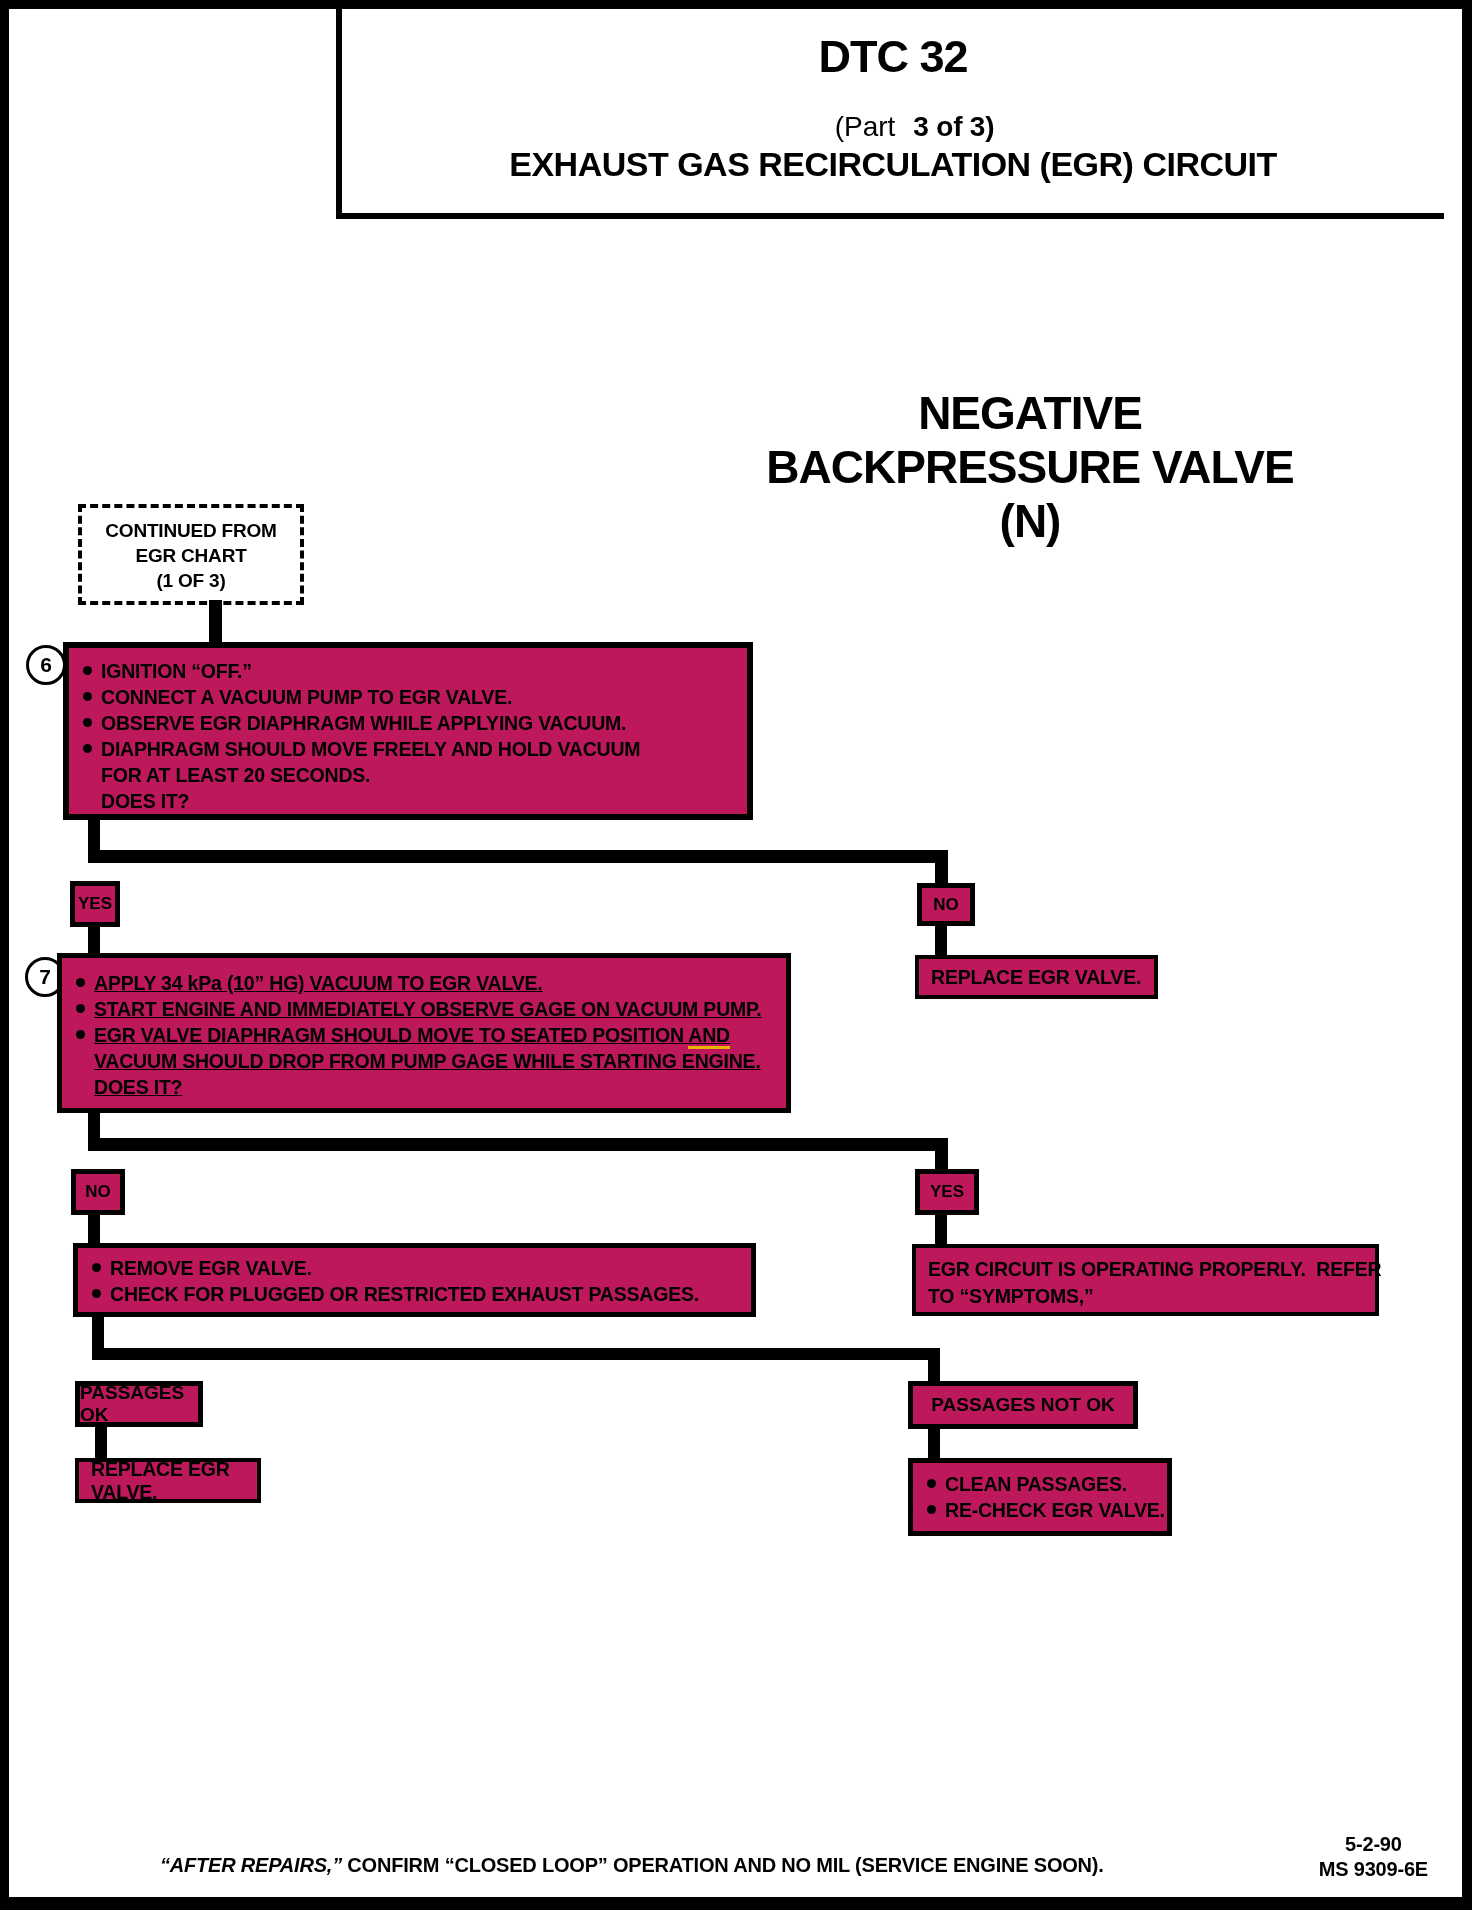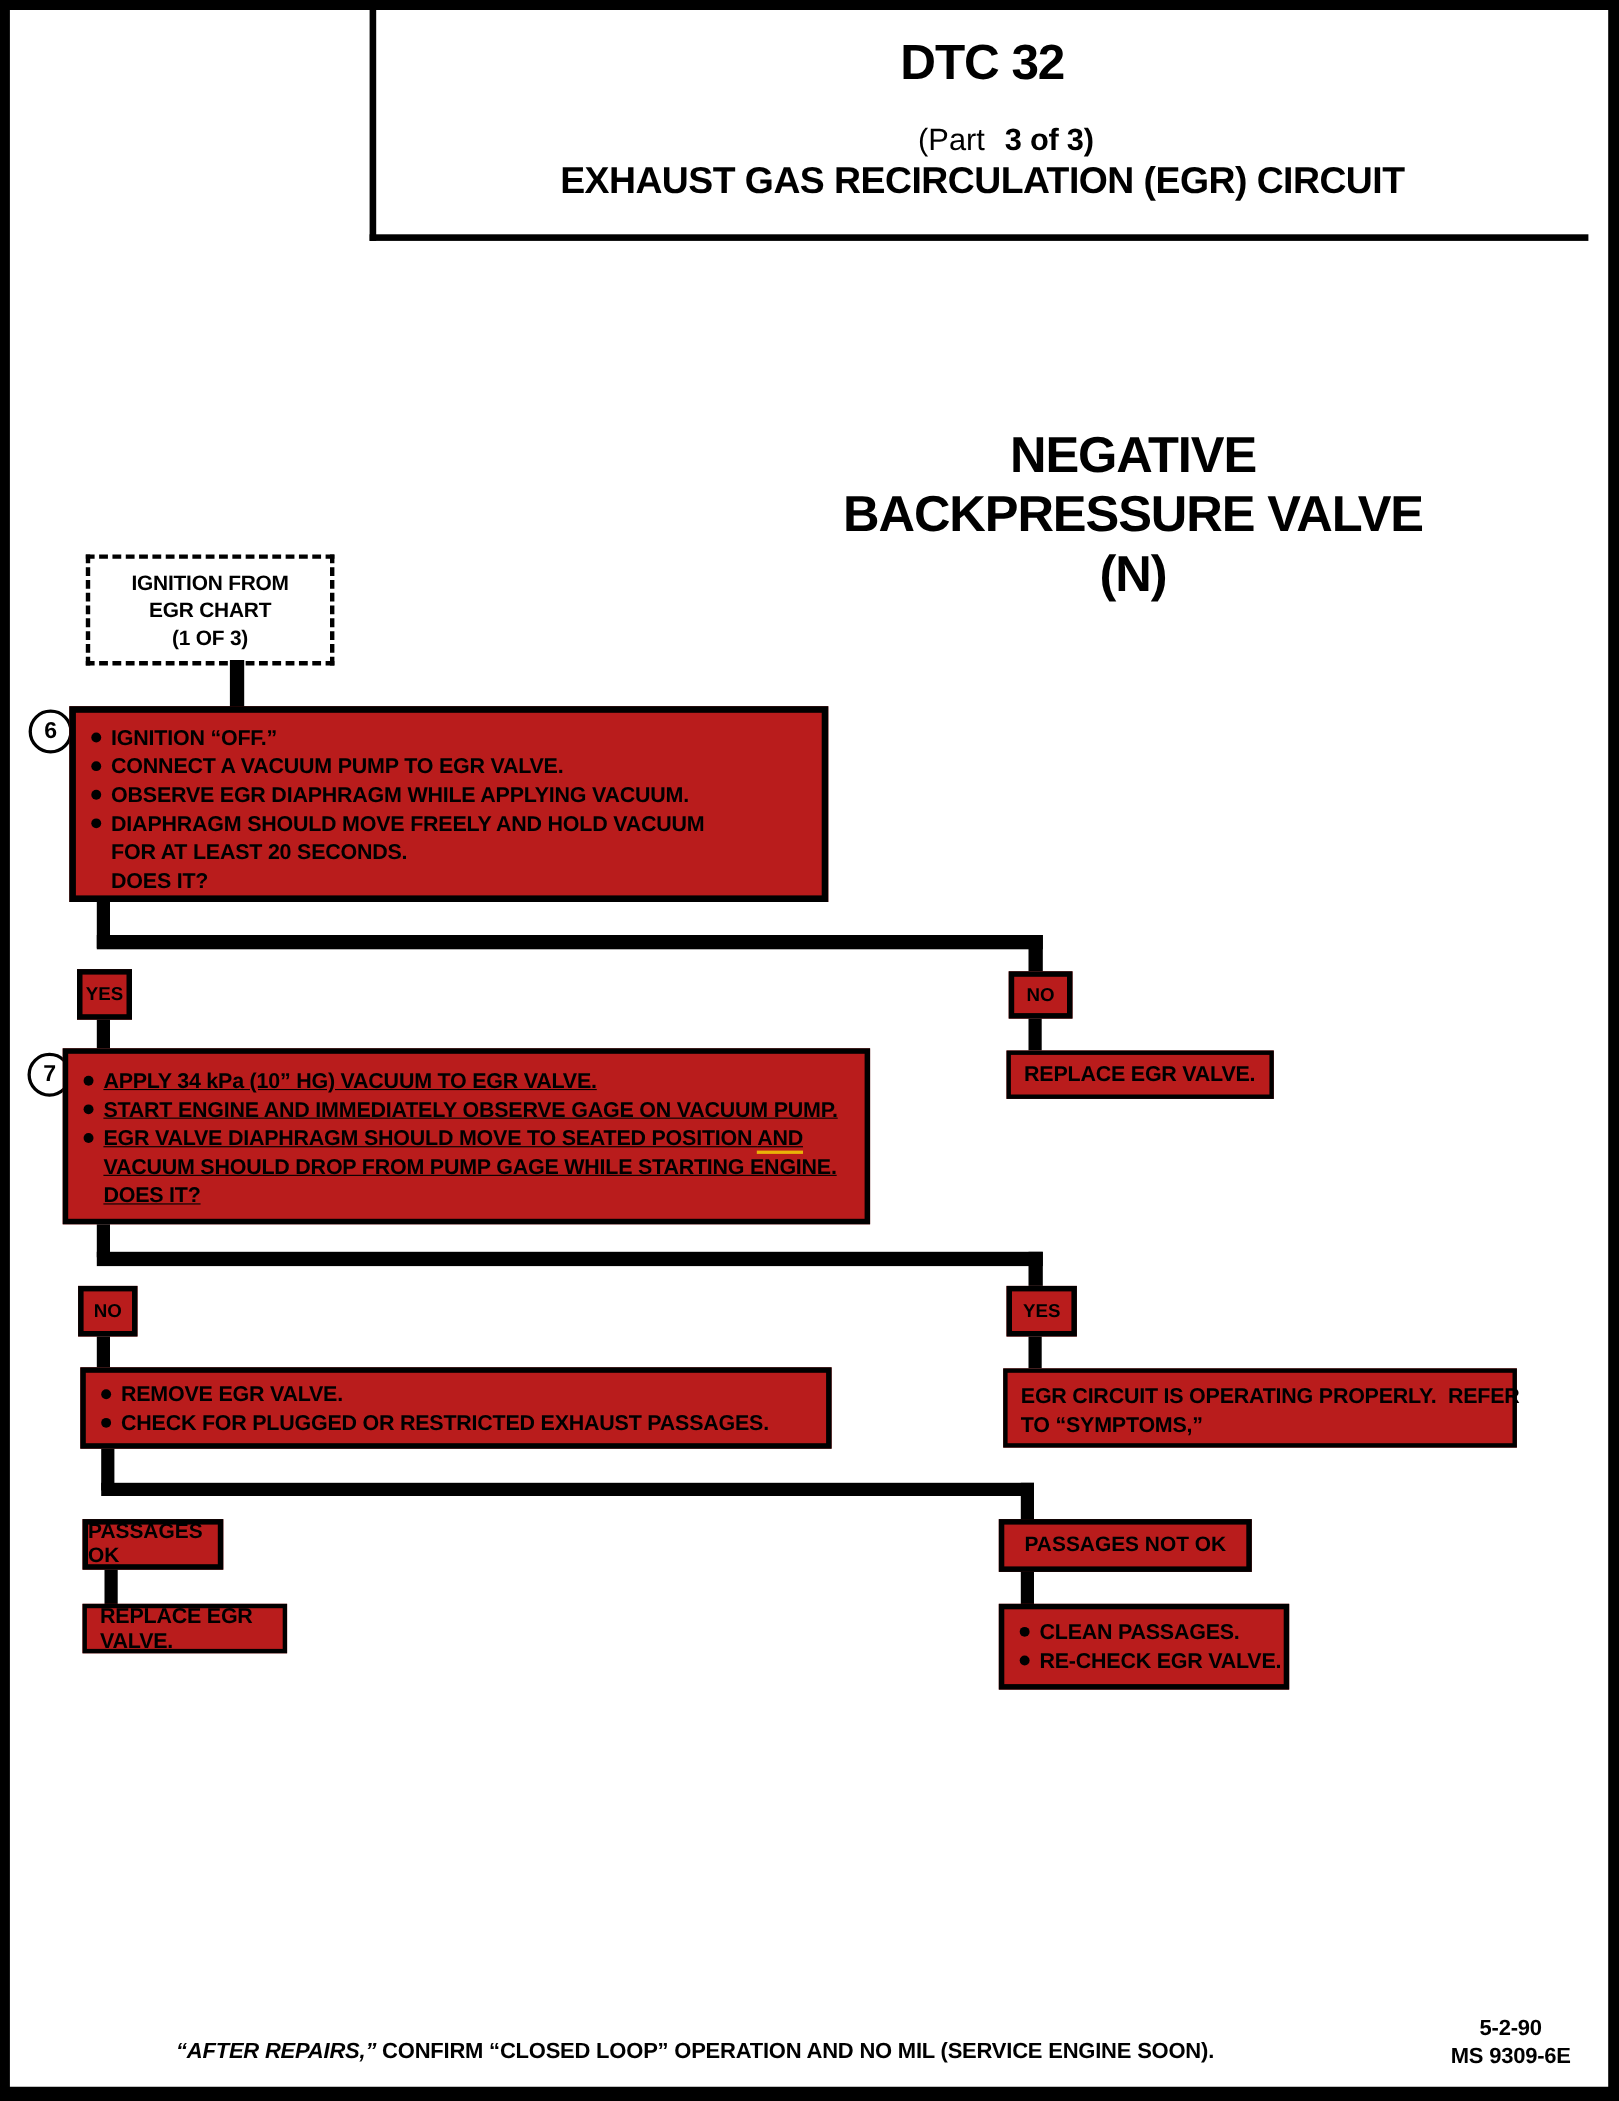--- a/index.html
+++ b/index.html
@@ -15,21 +15,21 @@
     margin:0 auto;
   }
   .frame{
     position:absolute;left:0;top:0;right:0;bottom:0;
     border-left:9px solid #000;
     border-top:9px solid #000;
     border-right:10px solid #000;
     border-bottom:13px solid #000;
     pointer-events:none;
   }
-  .box{position:absolute;background:#b91c1c;border:5px solid #000;box-sizing:border-box;}
+  .box{position:absolute;background:#be185d;border:5px solid #000;box-sizing:border-box;}
   .conn{position:absolute;background:#000;}
   
   .title-box{
     position:absolute;left:336px;top:9px;width:1108px;height:210px;
     border-left:6px solid #000;border-bottom:6px solid #000;
     box-sizing:border-box;text-align:center;
   }
   .title-l1{margin-top:22px;font-size:45px;letter-spacing:-1px;}
   .title-l2{margin-top:28px;font-size:28px;margin-left:43px;}
   .title-l2 .part{font-weight:normal;letter-spacing:0;}
@@ -96,21 +96,21 @@
     <div class="title-l3">EXHAUST GAS RECIRCULATION (EGR) CIRCUIT</div>
   </div>
 
   <div class="big-heading">
     <div>NEGATIVE</div>
     <div>BACKPRESSURE VALVE</div>
     <div>(N)</div>
   </div>
 
   <div class="dashed-box">
-    <div>IGNITION FROM</div>
+    <div>CONTINUED FROM</div>
     <div>EGR CHART</div>
     <div>(1 OF 3)</div>
   </div>
 
   <div class="conn" style="left:209px;top:600px;width:13px;height:44px;"></div>
 
   <div class="circle" style="left:26px;top:645px;">
     <span>6</span>
   </div>
   <div class="box" style="left:63px;top:642px;width:690px;height:178px;border-width:6px;padding-top:10px;">

